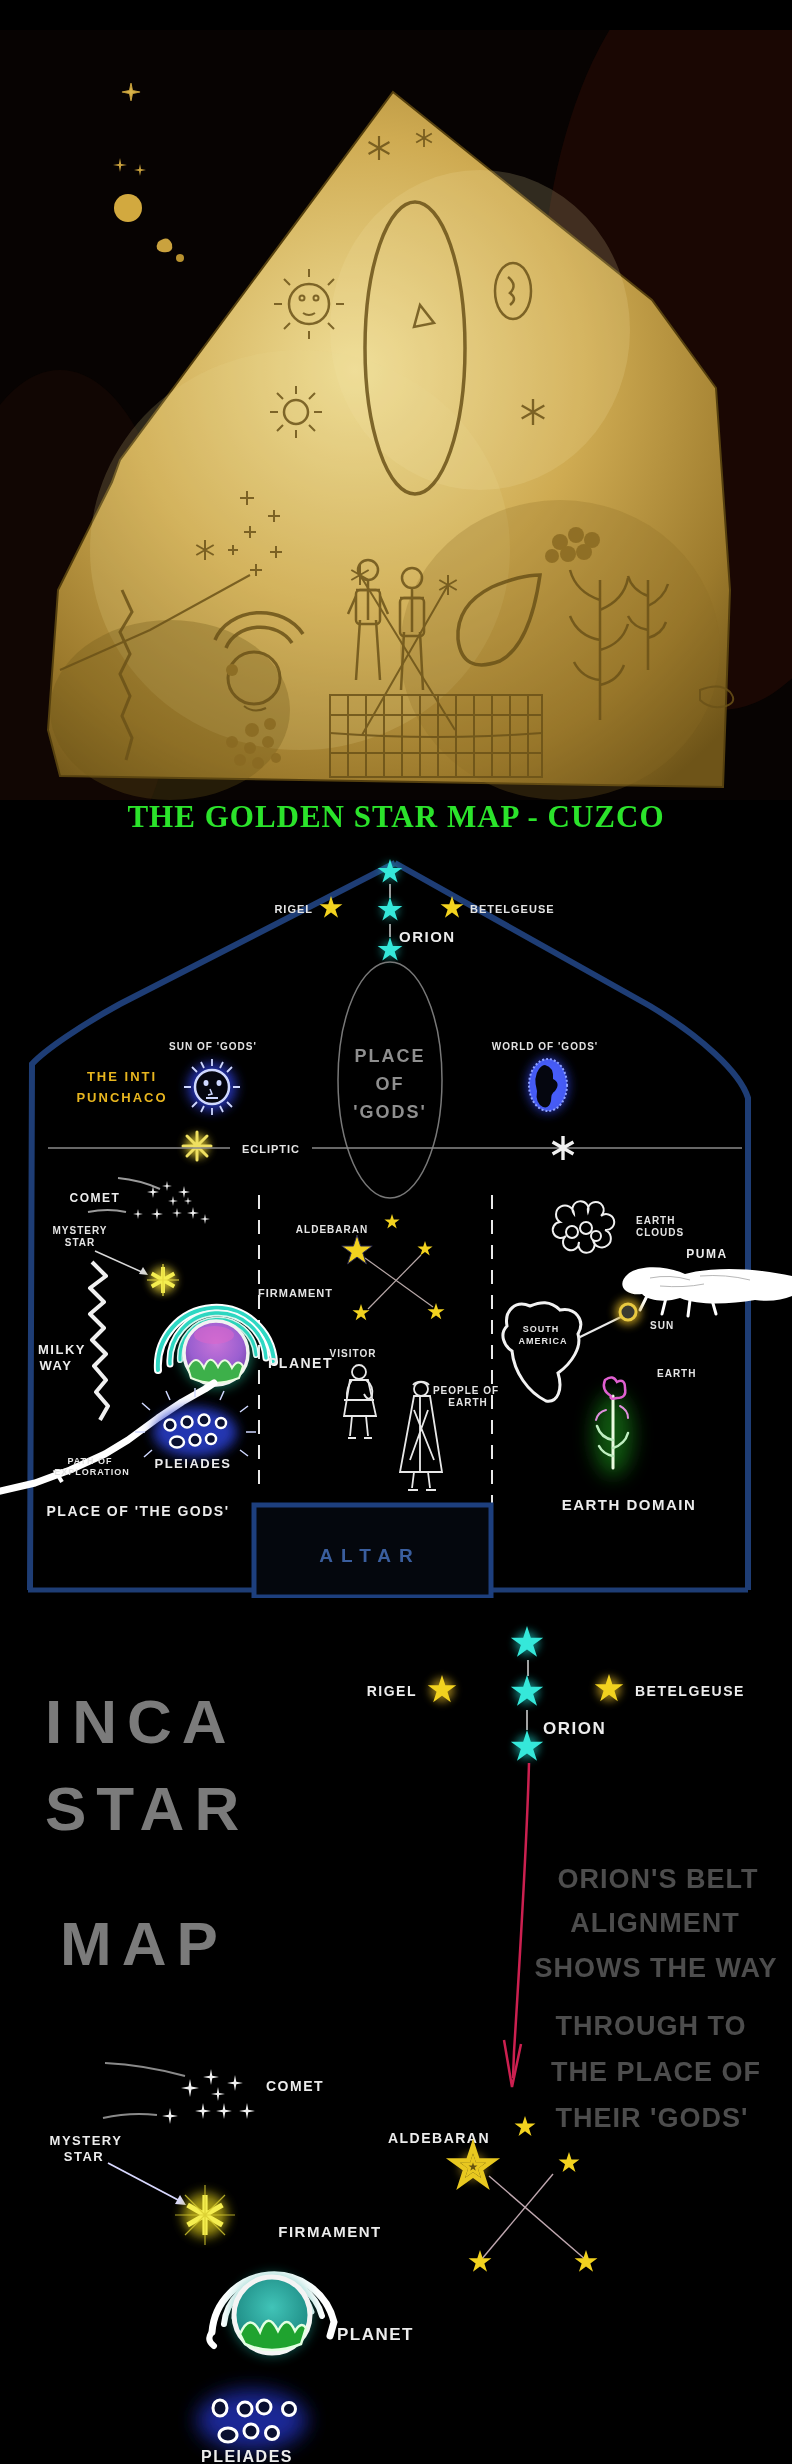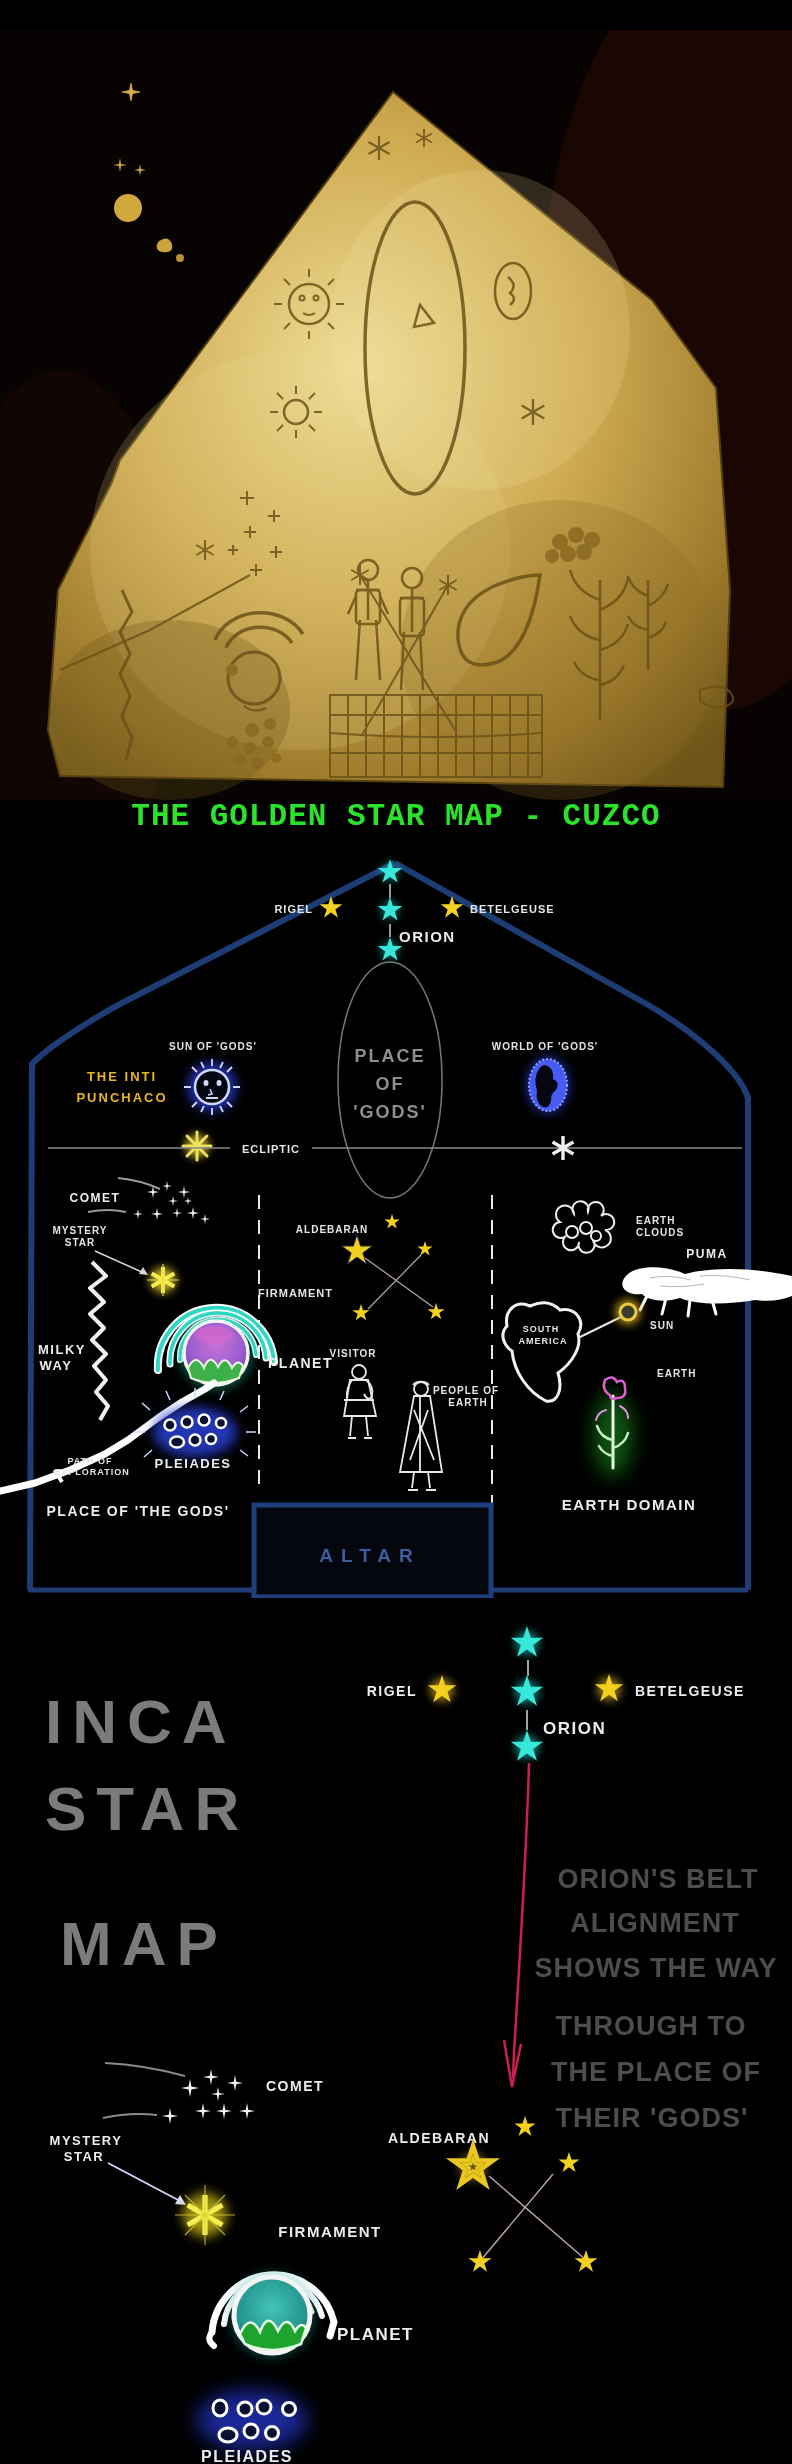--- a/index.html
+++ b/index.html
@@ -1,20 +1,20 @@
 <!DOCTYPE html>
 <html><head>
 <meta charset="utf-8">
 <style>
   html,body{margin:0;padding:0;background:#000;}
   #canvas{position:relative;width:792px;height:2464px;background:#000;overflow:hidden;
           font-family:"Liberation Sans",sans-serif;}
   .abs{position:absolute;}
   #main-title{left:0;top:799px;width:792px;text-align:center;color:#2be32b;
-              font-weight:bold;font-size:31px;letter-spacing:1px;font-family:Liberation Mono, monospace;}
+              font-weight:bold;font-size:31px;letter-spacing:1px;font-family:Liberation Serif, serif;}
   svg text{font-family:"Liberation Sans",sans-serif;}
   .lbl{fill:#ececec;letter-spacing:1.5px;font-weight:bold;}
   .lbl-sm{fill:#e4e4e4;letter-spacing:1px;font-weight:bold;}
   .gray-big{fill:#7b7b7b;font-weight:800;letter-spacing:10px;}
   .annot{fill:#4d4d4d;font-weight:800;letter-spacing:1px;}
   .gold{fill:#e8b61f;font-weight:bold;letter-spacing:2px;}
   .ghost{fill:#8f8f8f;font-weight:bold;letter-spacing:2px;}
   .altar-t{fill:#3a5e9e;letter-spacing:8px;font-weight:bold;}
 </style>
 </head>

